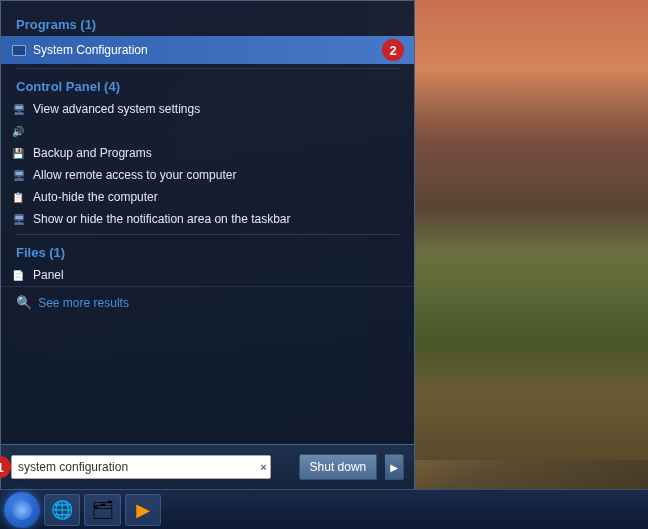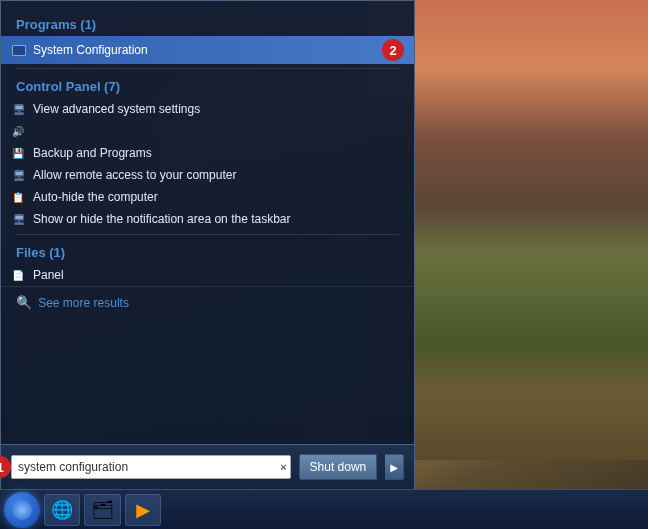--- a/index.html
+++ b/index.html
@@ -168,20 +168,21 @@
       background: linear-gradient(180deg, #6a8ab0, #4a6a90);
       color: white;
       border: 1px solid #3a5070;
       border-radius: 2px 0 0 2px;
       padding: 4px 10px;
       font-size: 12px;
       cursor: pointer;
       height: 26px;
       display: flex;
       align-items: center;
+      margin-left: 20px;
     }
 
     .shutdown-arrow {
       background: linear-gradient(180deg, #5a7aa0, #3a5a80);
       color: white;
       border: 1px solid #3a5070;
       border-left: none;
       border-radius: 0 2px 2px 0;
       padding: 4px 5px;
       font-size: 10px;
@@ -293,21 +294,21 @@
     <div class="result-item highlighted">
       <div class="item-icon">
         <div class="icon-monitor"></div>
       </div>
       <span class="item-label">System Configuration</span>
       <div class="badge">2</div>
     </div>
 
     <div class="divider"></div>
 
-    <div class="category-header">Control Panel (7)</div>
+    <div class="category-header">Control Panel (4)</div>
 
     <div class="result-item">
       <div class="item-icon">
           <span class="icon-small">🖥</span>
         </div>
       <span class="item-label">View advanced system settings</span>
     </div>
     <div class="result-item">
       <div class="item-icon">
           <span class="icon-small">🔊</span>

